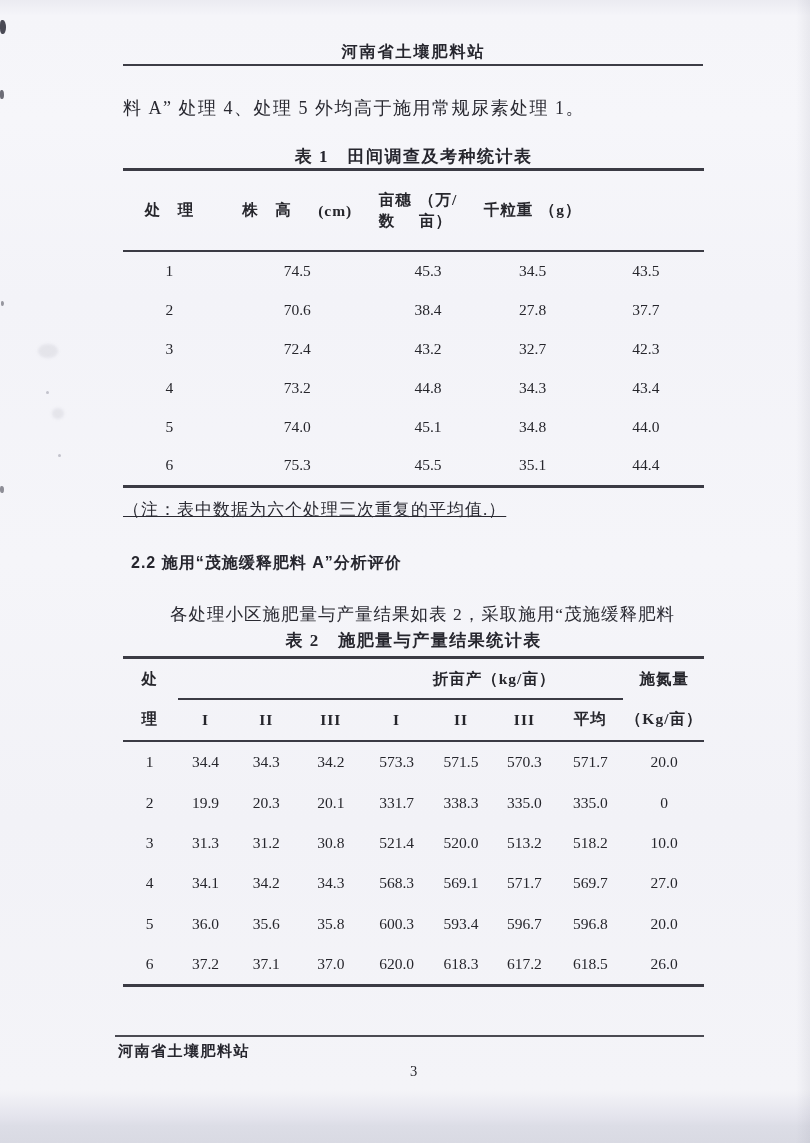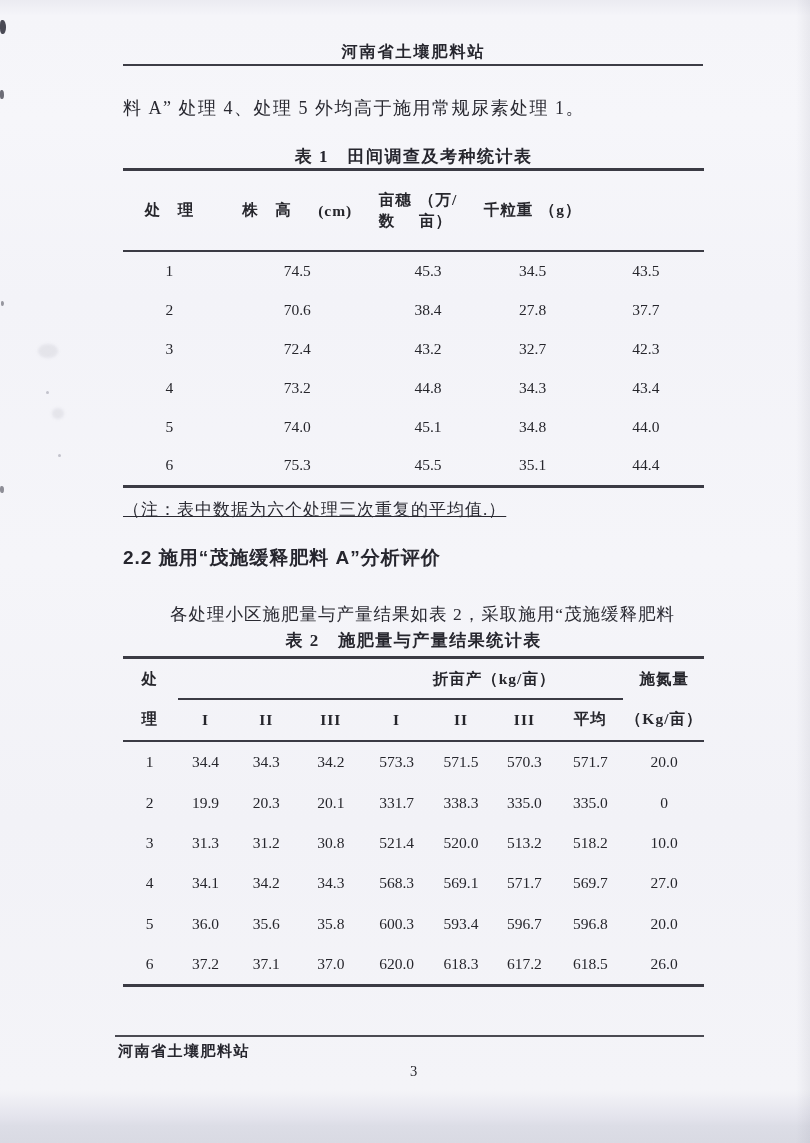--- a/index.html
+++ b/index.html
@@ -101,23 +101,23 @@
     display:grid;
     grid-template-columns:9.2% 10% 10.9% 11.35% 11.3% 10.85% 11% 11.7% 13.7%;
     height:40.4px;align-items:center;text-align:center;
   }
 
   .note{
     position:absolute;left:123px;width:590px;top:498px;margin:0;
     font-size:17px;letter-spacing:1px;color:#2a2a32;text-decoration:underline;
   }
   .section-h{
-    position:absolute;left:123px;width:590px;top:545px;margin:0;
+    position:absolute;left:123px;width:590px;top:545px;margin:8px;
     font-family:"Liberation Sans","DejaVu Sans",sans-serif;
-    font-weight:bold;font-size:19px;letter-spacing:1px;color:#26262e;
+    font-weight:bold;font-size:16px;letter-spacing:1px;color:#26262e;
   }
   .para{
     position:absolute;left:123px;width:592px;top:590px;margin:12px;
     font-size:17.5px;letter-spacing:1px;text-indent:2em;color:#2a2a32;
   }
 
   .ftr-rule{left:115px;width:589px;top:1035px;height:1.5px;background:#4a4a52;}
   .ftr-org{
     position:absolute;left:118px;top:1042px;
     font-weight:bold;font-size:15px;letter-spacing:1.5px;color:#26262e;

